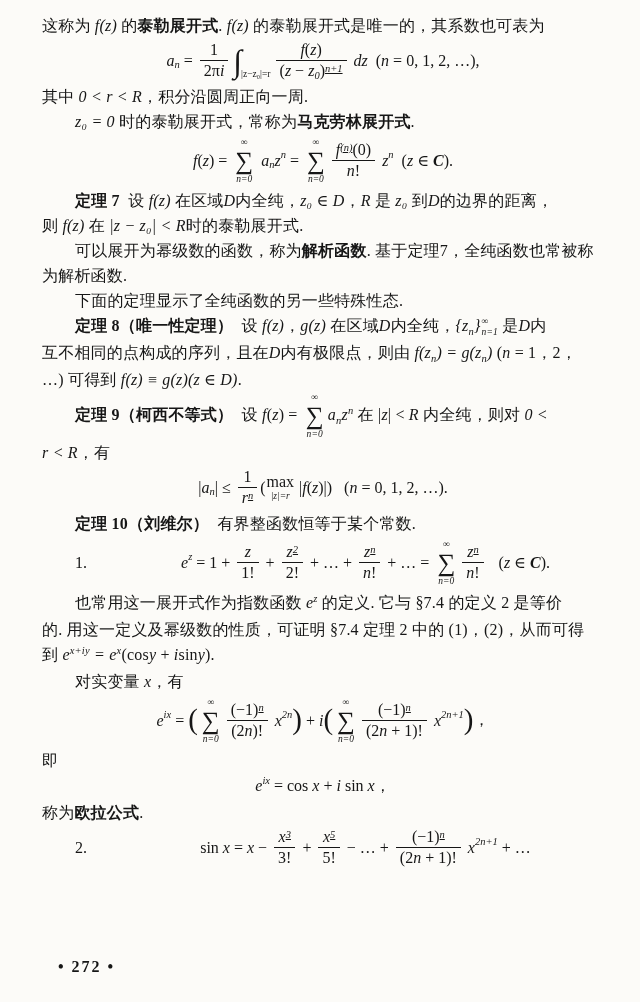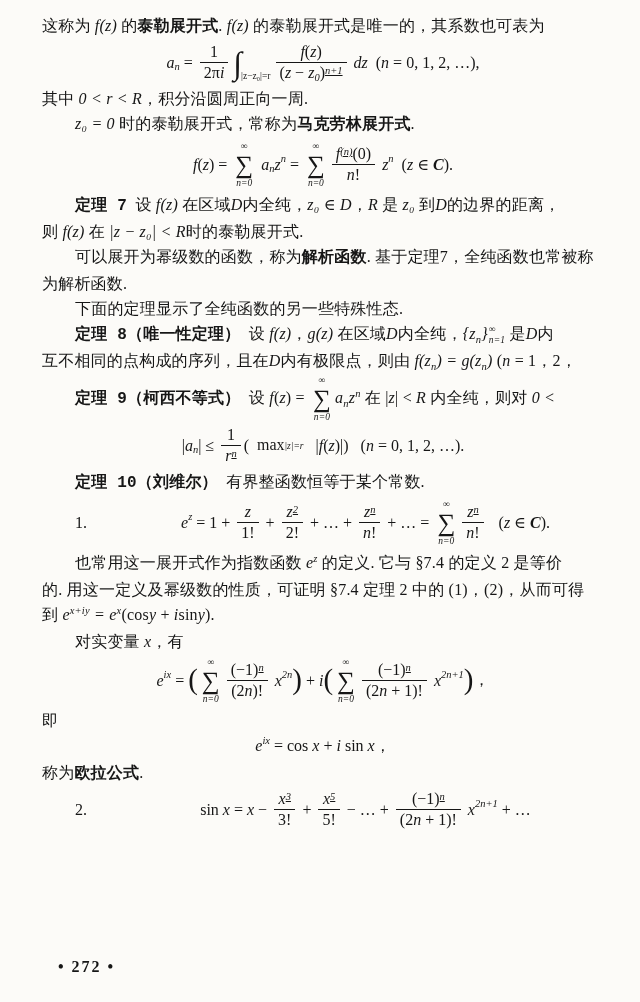--- a/index.html
+++ b/index.html
@@ -9,21 +9,21 @@
     background:#fcfbf8; color:#161616;
   }
   .page {
     position:relative; width:640px; height:1002px;
     padding:13px 36px 0 42px; overflow:hidden;
     background:#fcfbf8;
   }
   .line { font-size:16px; line-height:25px; min-height:25px; letter-spacing:0.2px; }
   .line.indent { padding-left:33px; }
   .rn  { }
-  .rb  { font-weight:700; font-family:Liberation Mono, monospace; }
+  .rb  { font-weight:700; font-family:Liberation Serif, serif; }
   .ri  { font-style:italic; }
   .rbi { font-style:italic; font-weight:700; }
   .sup { font-size:10.5px; position:relative; top:-6px; font-style:italic; }
   .sub { font-size:10.5px; position:relative; top:4px;  font-style:italic; }
   .heading {
     font-size:21px; font-weight:700; line-height:30px;
     font-family:"Liberation Sans","DejaVu Sans",sans-serif;
     margin:15px 0 12px 0; letter-spacing:1px;
   }
   .formula { display:flex; justify-content:center; align-items:center; margin:3px 0; font-size:16px; }
@@ -34,21 +34,21 @@
   .frac { display:inline-flex; flex-direction:column; text-align:center; vertical-align:middle; margin:0 3px; }
   .frac .num { display:block; border-bottom:1px solid #161616; padding:0 4px 1px 4px; line-height:1.15; white-space:nowrap; }
   .frac .den { display:block; padding:1px 4px 0 4px; line-height:1.15; white-space:nowrap; }
   .frac .sup { top:-4px;text-decoration:underline; } .frac .sub { top:3px; }
   .bigop { display:inline-flex; flex-direction:column; align-items:center; margin:0 4px; line-height:1; vertical-align:middle; }
   .bigop .lim { font-size:9.5px; line-height:1.15; font-style:italic; white-space:nowrap; }
   .bigop .opsym { font-size:25px; line-height:1.05; font-style:normal; }
   .intwrap { display:inline-flex; align-items:flex-end; margin:0 2px; }
   .intsym { font-size:32px; line-height:30px; }
   .intlim { font-size:9.5px; margin-left:-1px; position:relative; bottom:-3px; white-space:nowrap; }
-  .opstack { display:inline-flex; flex-direction:row; align-items:center; vertical-align:middle; margin:0 8px; }
+  .opstack { display:inline-flex; flex-direction:column; align-items:center; vertical-align:middle; margin:0 1px; }
   .opstack .opname { line-height:1.05; }
   .opstack .lim { font-size:9.5px; font-style:italic; line-height:1.1; white-space:nowrap; }
   .bigpar { font-size:29px; font-weight:400; line-height:1; position:relative; top:-1px; }
   .ss { display:inline-flex; flex-direction:column; vertical-align:middle; line-height:1; margin-left:1px; }
   .ss .sst, .ss .ssb { font-size:9.5px; font-style:italic; line-height:1.2; }
   .footer { position:absolute; left:58px; bottom:26px; font-size:16px; font-weight:700; letter-spacing:2px; }
   .rn, .rb, .ri, .rbi { white-space:pre-wrap; }
 </style>
 </head>
 <body style="background: rgb(252, 251, 248);">
@@ -118,25 +118,27 @@
       <div class="line indent"><span class="rb">定理 7</span><span class="rn">  设 </span><span class="ri">f(z)</span><span class="rn"> 在区域</span><span class="ri">D</span><span class="rn">内全纯，</span><span class="ri">z₀ ∈ D</span><span class="rn">，</span><span class="ri">R</span><span class="rn"> 是 </span><span class="ri">z₀</span><span class="rn"> 到</span><span class="ri">D</span><span class="rn">的边界的距离，</span></div>
       <div class="line"><span class="rn">则 </span><span class="ri">f(z)</span><span class="rn"> 在 </span><span class="ri">|z − z₀| &lt; R</span><span class="rn">时的泰勒展开式.</span></div>
       <div class="line indent"><span class="rn">可以展开为幂级数的函数，称为</span><span class="rb">解析函数</span><span class="rn">. 基于定理7，全纯函数也常被称</span></div>
       <div class="line"><span class="rn">为解析函数.</span></div>
       <div class="line indent"><span class="rn">下面的定理显示了全纯函数的另一些特殊性态.</span></div>
       <div class="line indent"><span class="rb">定理 8（唯一性定理）</span><span class="rn">  设 </span><span class="ri">f(z)</span><span class="rn">，</span><span class="ri">g(z)</span><span class="rn"> 在区域</span><span class="ri">D</span><span class="rn">内全纯，</span><span class="ri">{z</span><span class="sub">n</span><span class="ri">}</span><span class="ss">
           <span class="sst">∞</span>
           <span class="ssb">n=1</span>
         </span><span class="rn"> 是</span><span class="ri">D</span><span class="rn">内</span></div>
       <div class="line"><span class="rn">互不相同的点构成的序列，且在</span><span class="ri">D</span><span class="rn">内有极限点，则由 </span><span class="ri">f(z</span><span class="sub">n</span><span class="ri">) = g(z</span><span class="sub">n</span><span class="ri">)</span><span class="rn"> (</span><span class="ri">n</span><span class="rn"> = 1，2，</span></div>
+      <div class="line"><span class="rn">…) 可得到 </span><span class="ri">f(z) ≡ g(z)(z ∈ D)</span><span class="rn">.</span></div>
       <div class="line indent"><span class="rb">定理 9（柯西不等式）</span><span class="rn">  设 </span><span class="ri">f</span><span class="rn">(</span><span class="ri">z</span><span class="rn">) = </span><span class="bigop">
           <span class="lim">∞</span>
           <span class="opsym">∑</span>
           <span class="lim">n=0</span>
         </span><span class="ri">a</span><span class="sub">n</span><span class="ri">z</span><span class="sup">n</span><span class="rn"> 在 |</span><span class="ri">z</span><span class="rn">| &lt; </span><span class="ri">R</span><span class="rn"> 内全纯，则对 </span><span class="ri">0 &lt;</span></div>
+      <div class="line"><span class="ri">r &lt; R</span><span class="rn">，有</span></div>
       <div class="formula">
         <span class="frow">
           <span class="rn">|</span>
           <span class="ri">a</span>
           <span class="sub">n</span>
           <span class="rn">| ≤ </span>
           <span class="frac">
             <span class="num"><span class="rn">1</span></span>
             <span class="den"><span class="ri">r</span><span class="sup">n</span></span>
           </span>

